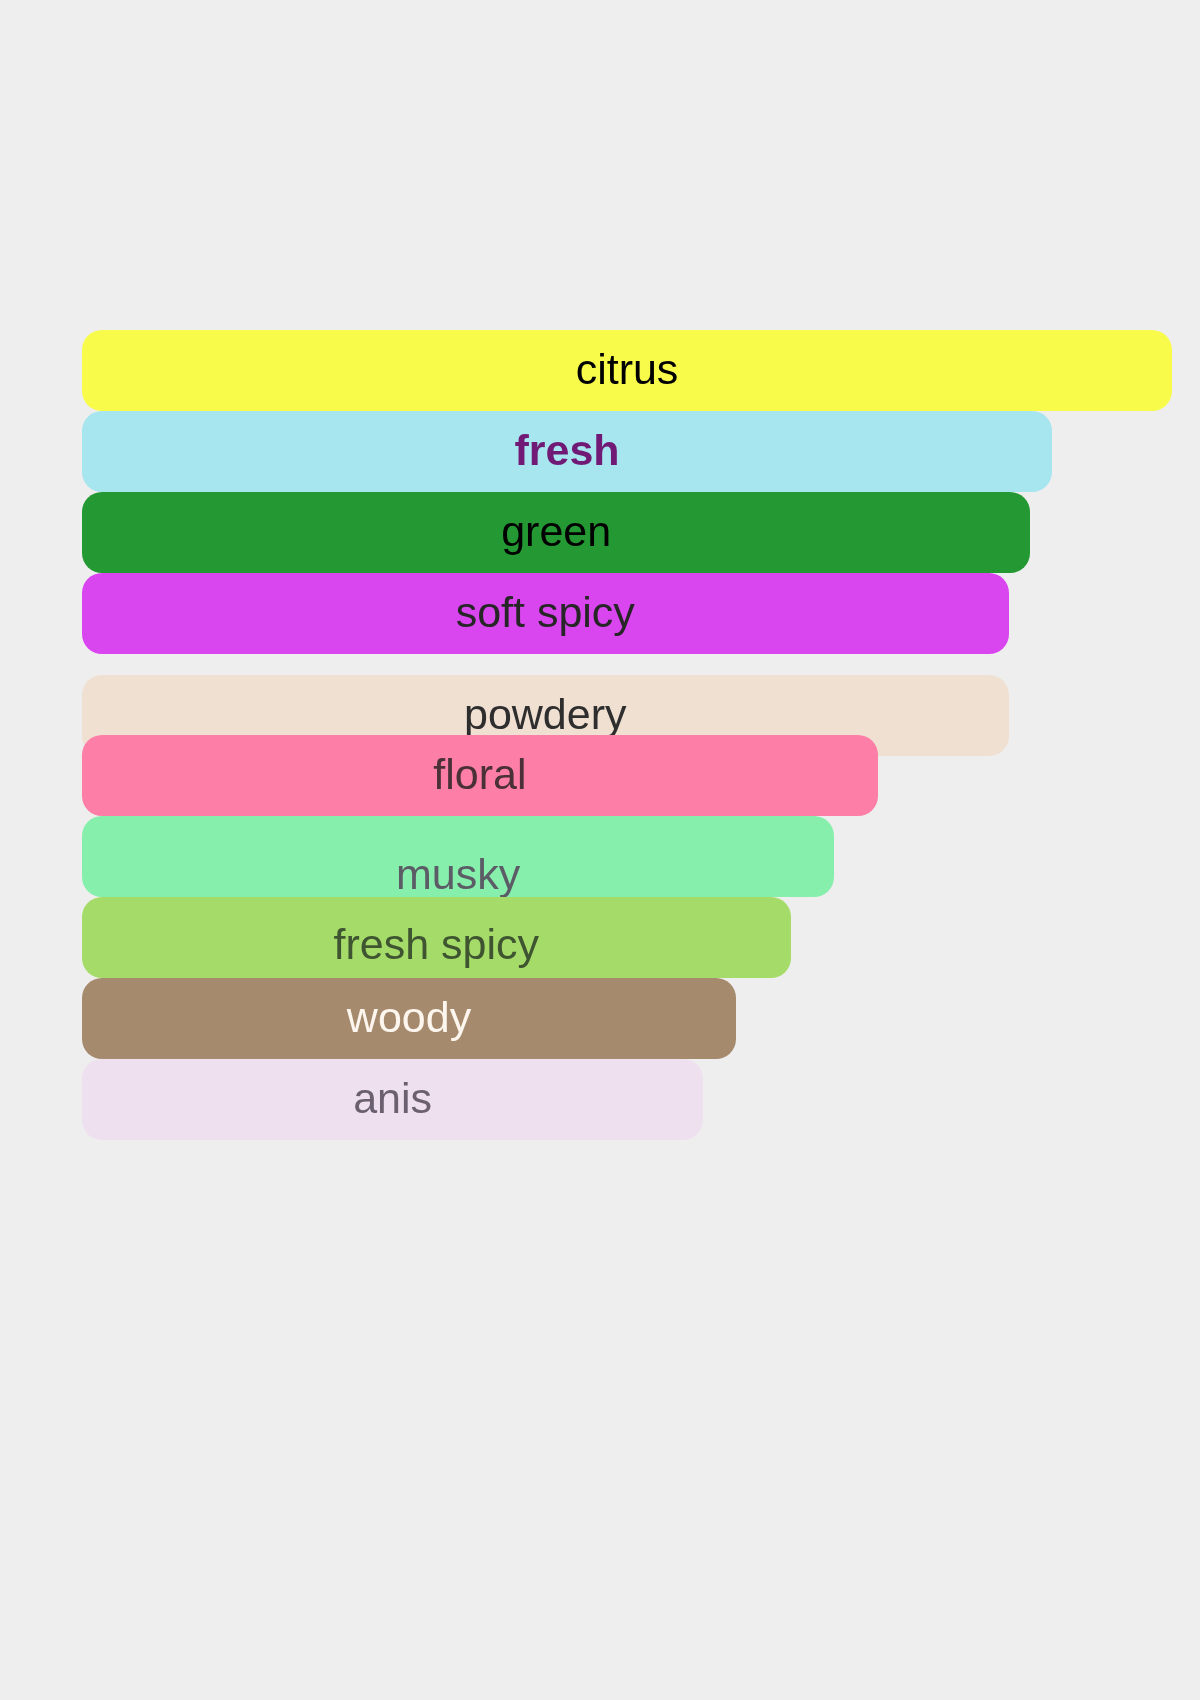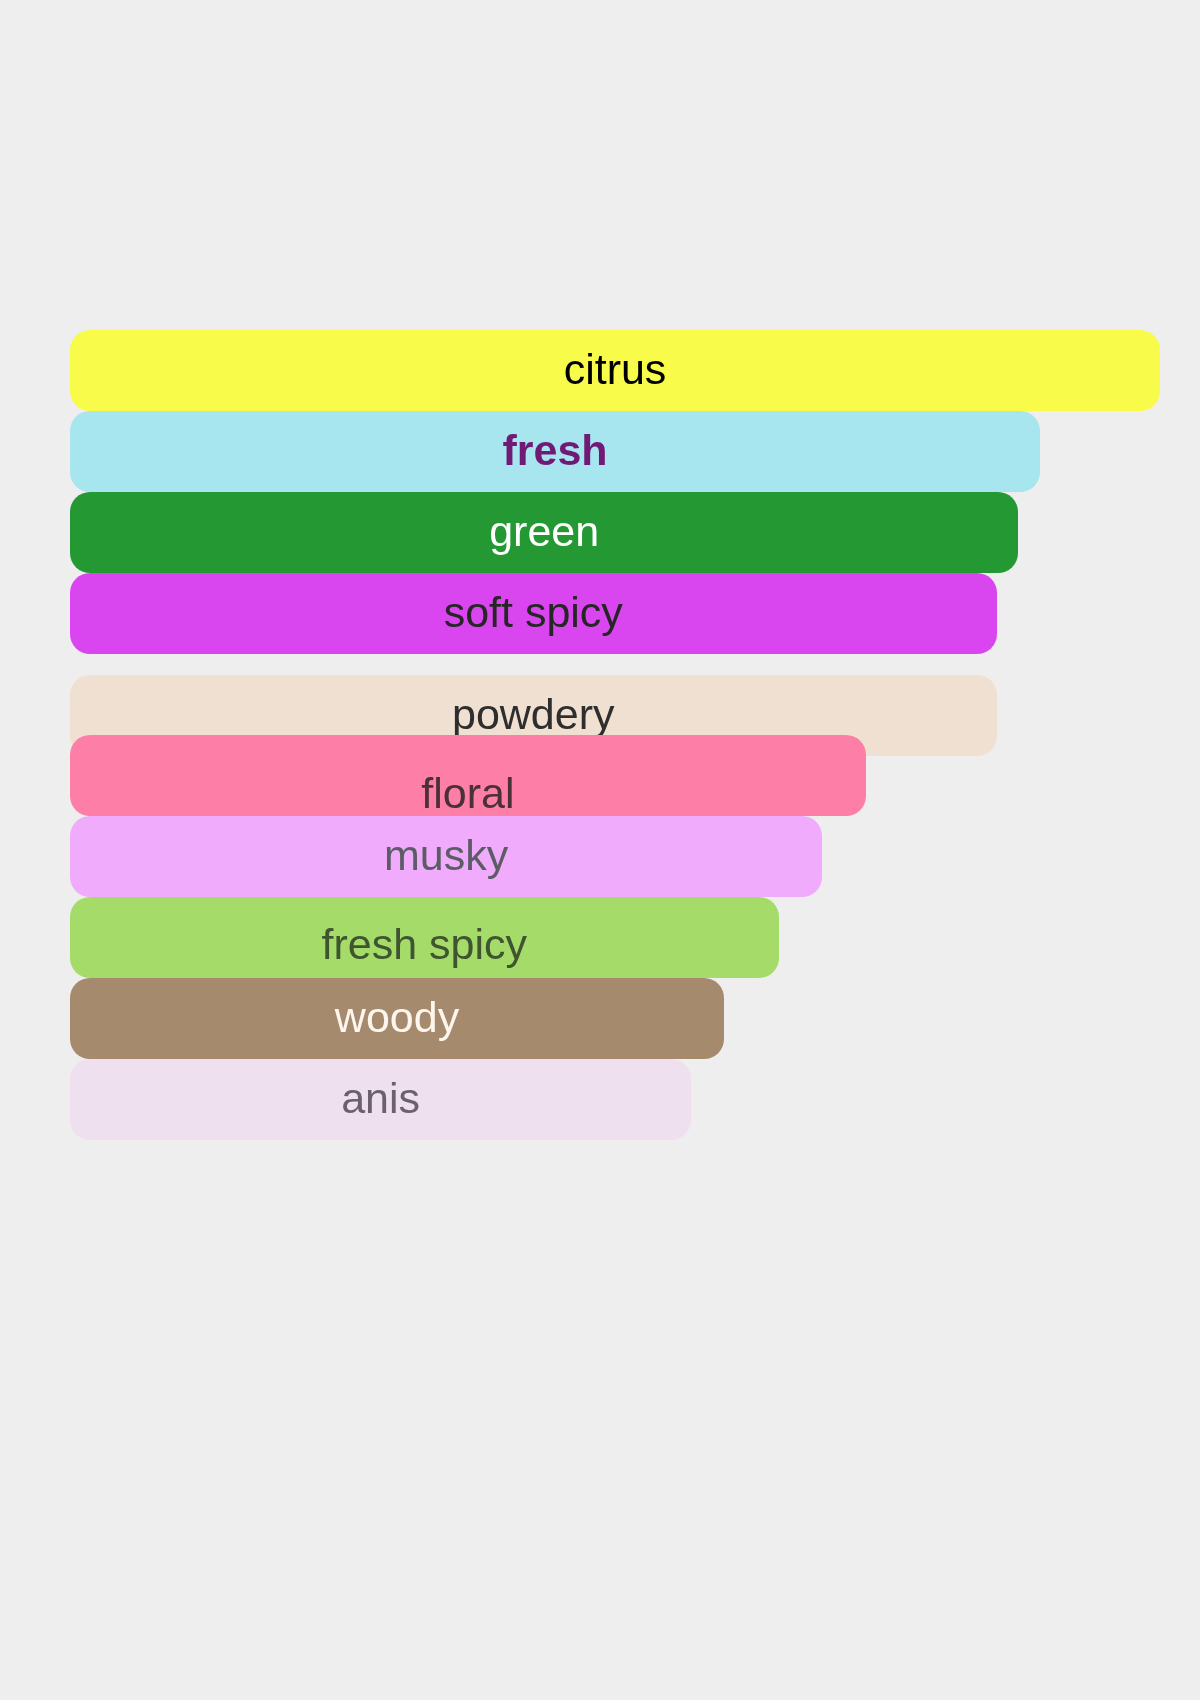--- a/index.html
+++ b/index.html
@@ -47,21 +47,21 @@
     width: 1090px;
   }
 
   .bar-row {
     position: relative;
     height: 81px;
   }
 
   .bar {
     position: absolute;
-    left: 4px;
+    left: 16px;
     top: 0;
     height: 81px;
     border-radius: 20px;
     display: flex;
     align-items: center;
     justify-content: center;
     box-sizing: border-box;
   }
 
   .bar-label {
@@ -87,40 +87,40 @@
             <span class="bar-label" style="color: rgb(0, 0, 0);">citrus</span>
           </div>
         </div>
         <div class="bar-row">
           <div class="bar" style="width: 89%; background: rgb(167, 229, 239);">
             <span class="bar-label" style="color: #701a75; font-weight: bold;">fresh</span>
           </div>
         </div>
         <div class="bar-row">
           <div class="bar" style="width: 87%; background: rgb(35, 152, 51);">
-            <span class="bar-label" style="color: #ffffff;">green</span>
+            <span class="bar-label" style="color: #000000;">green</span>
           </div>
         </div>
         <div class="bar-row">
           <div class="bar" style="width: 85%; background: #d946ef;">
             <span class="bar-label" style="color: rgb(38, 38, 38);">soft spicy</span>
           </div>
         </div>
         <div class="bar-row">
           <div class="bar" style="width: 85%; background: rgb(240, 224, 210); margin-top: 21px;">
             <span class="bar-label" style="color: rgb(46, 46, 46);">powdery</span>
           </div>
         </div>
         <div class="bar-row">
-          <div class="bar" style="width: 73%; background: rgb(253, 127, 167); align-items: flex-end;">
+          <div class="bar" style="width: 73%; background: rgb(253, 127, 167);">
             <span class="bar-label" style="color: rgb(74, 48, 57);">floral</span>
           </div>
         </div>
         <div class="bar-row">
-          <div class="bar" style="width: 69%; background: #f0abfc;">
+          <div class="bar" style="width: 69%; background: #86efac; align-items: flex-end;">
             <span class="bar-label" style="color: rgb(92, 92, 102);">musky</span>
           </div>
         </div>
         <div class="bar-row">
           <div class="bar" style="width: 65%; background: rgb(165, 220, 105);">
             <span class="bar-label" style="color: rgb(63, 84, 48); margin-top: 16px;">fresh spicy</span>
           </div>
         </div>
         <div class="bar-row">
           <div class="bar" style="width: 60%; background: rgb(166, 138, 109);">

